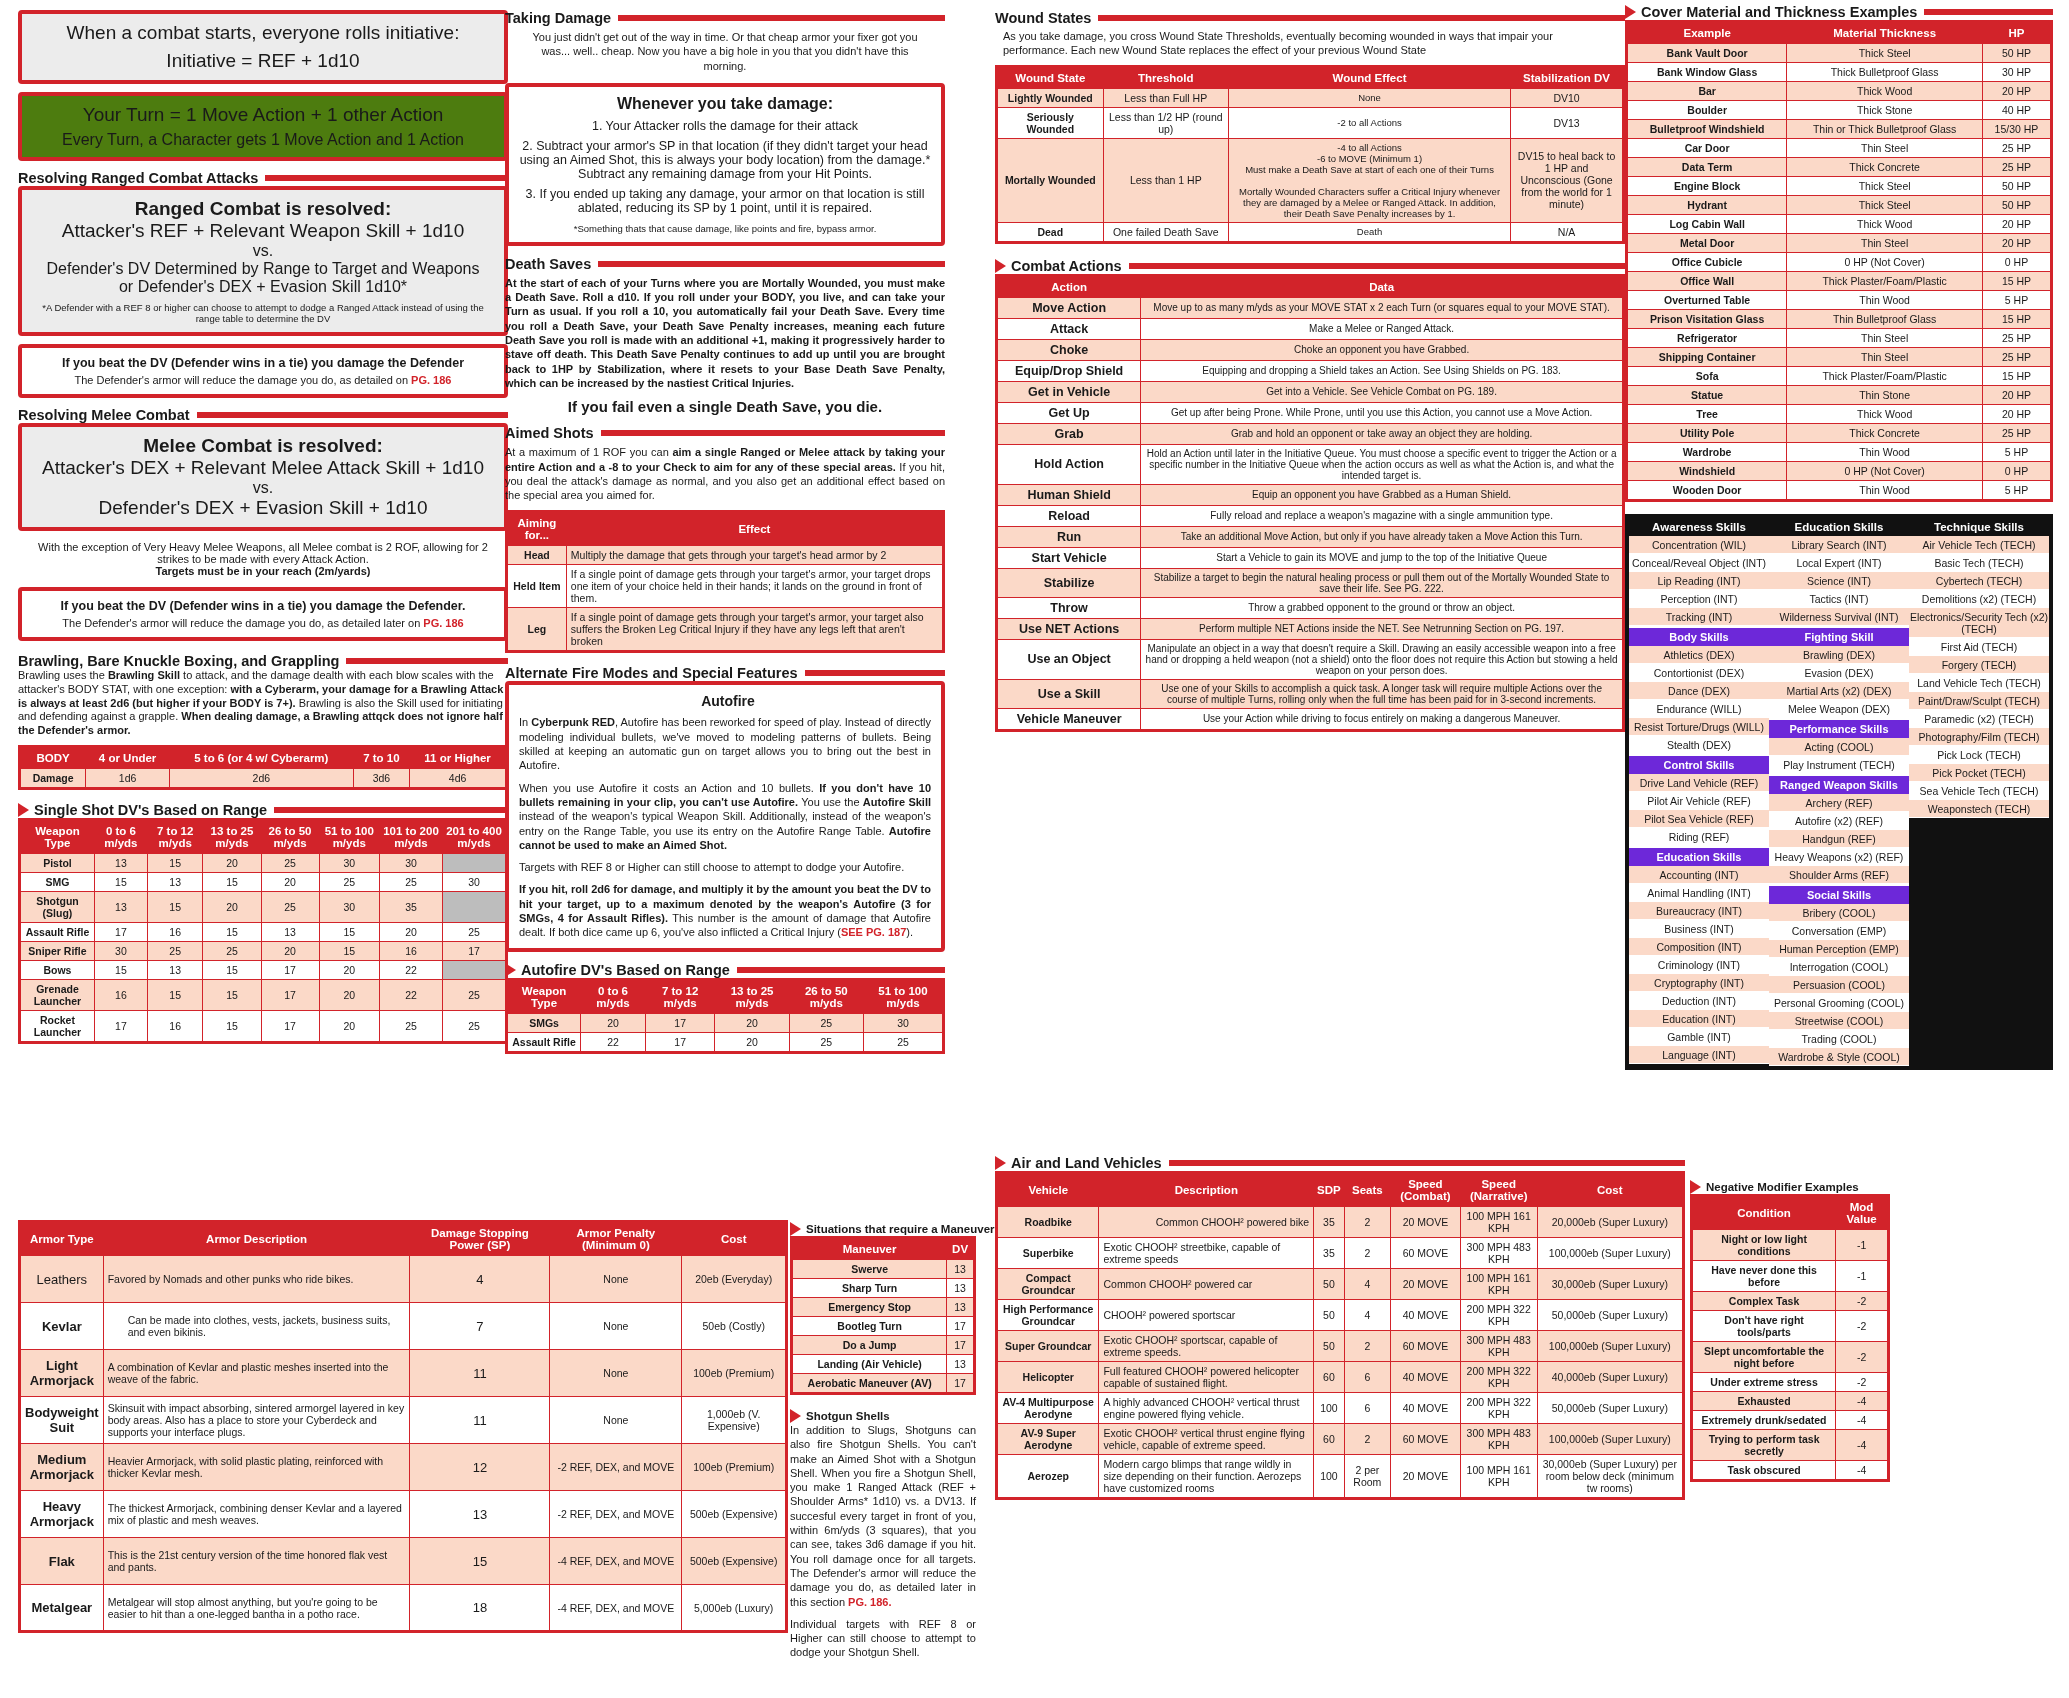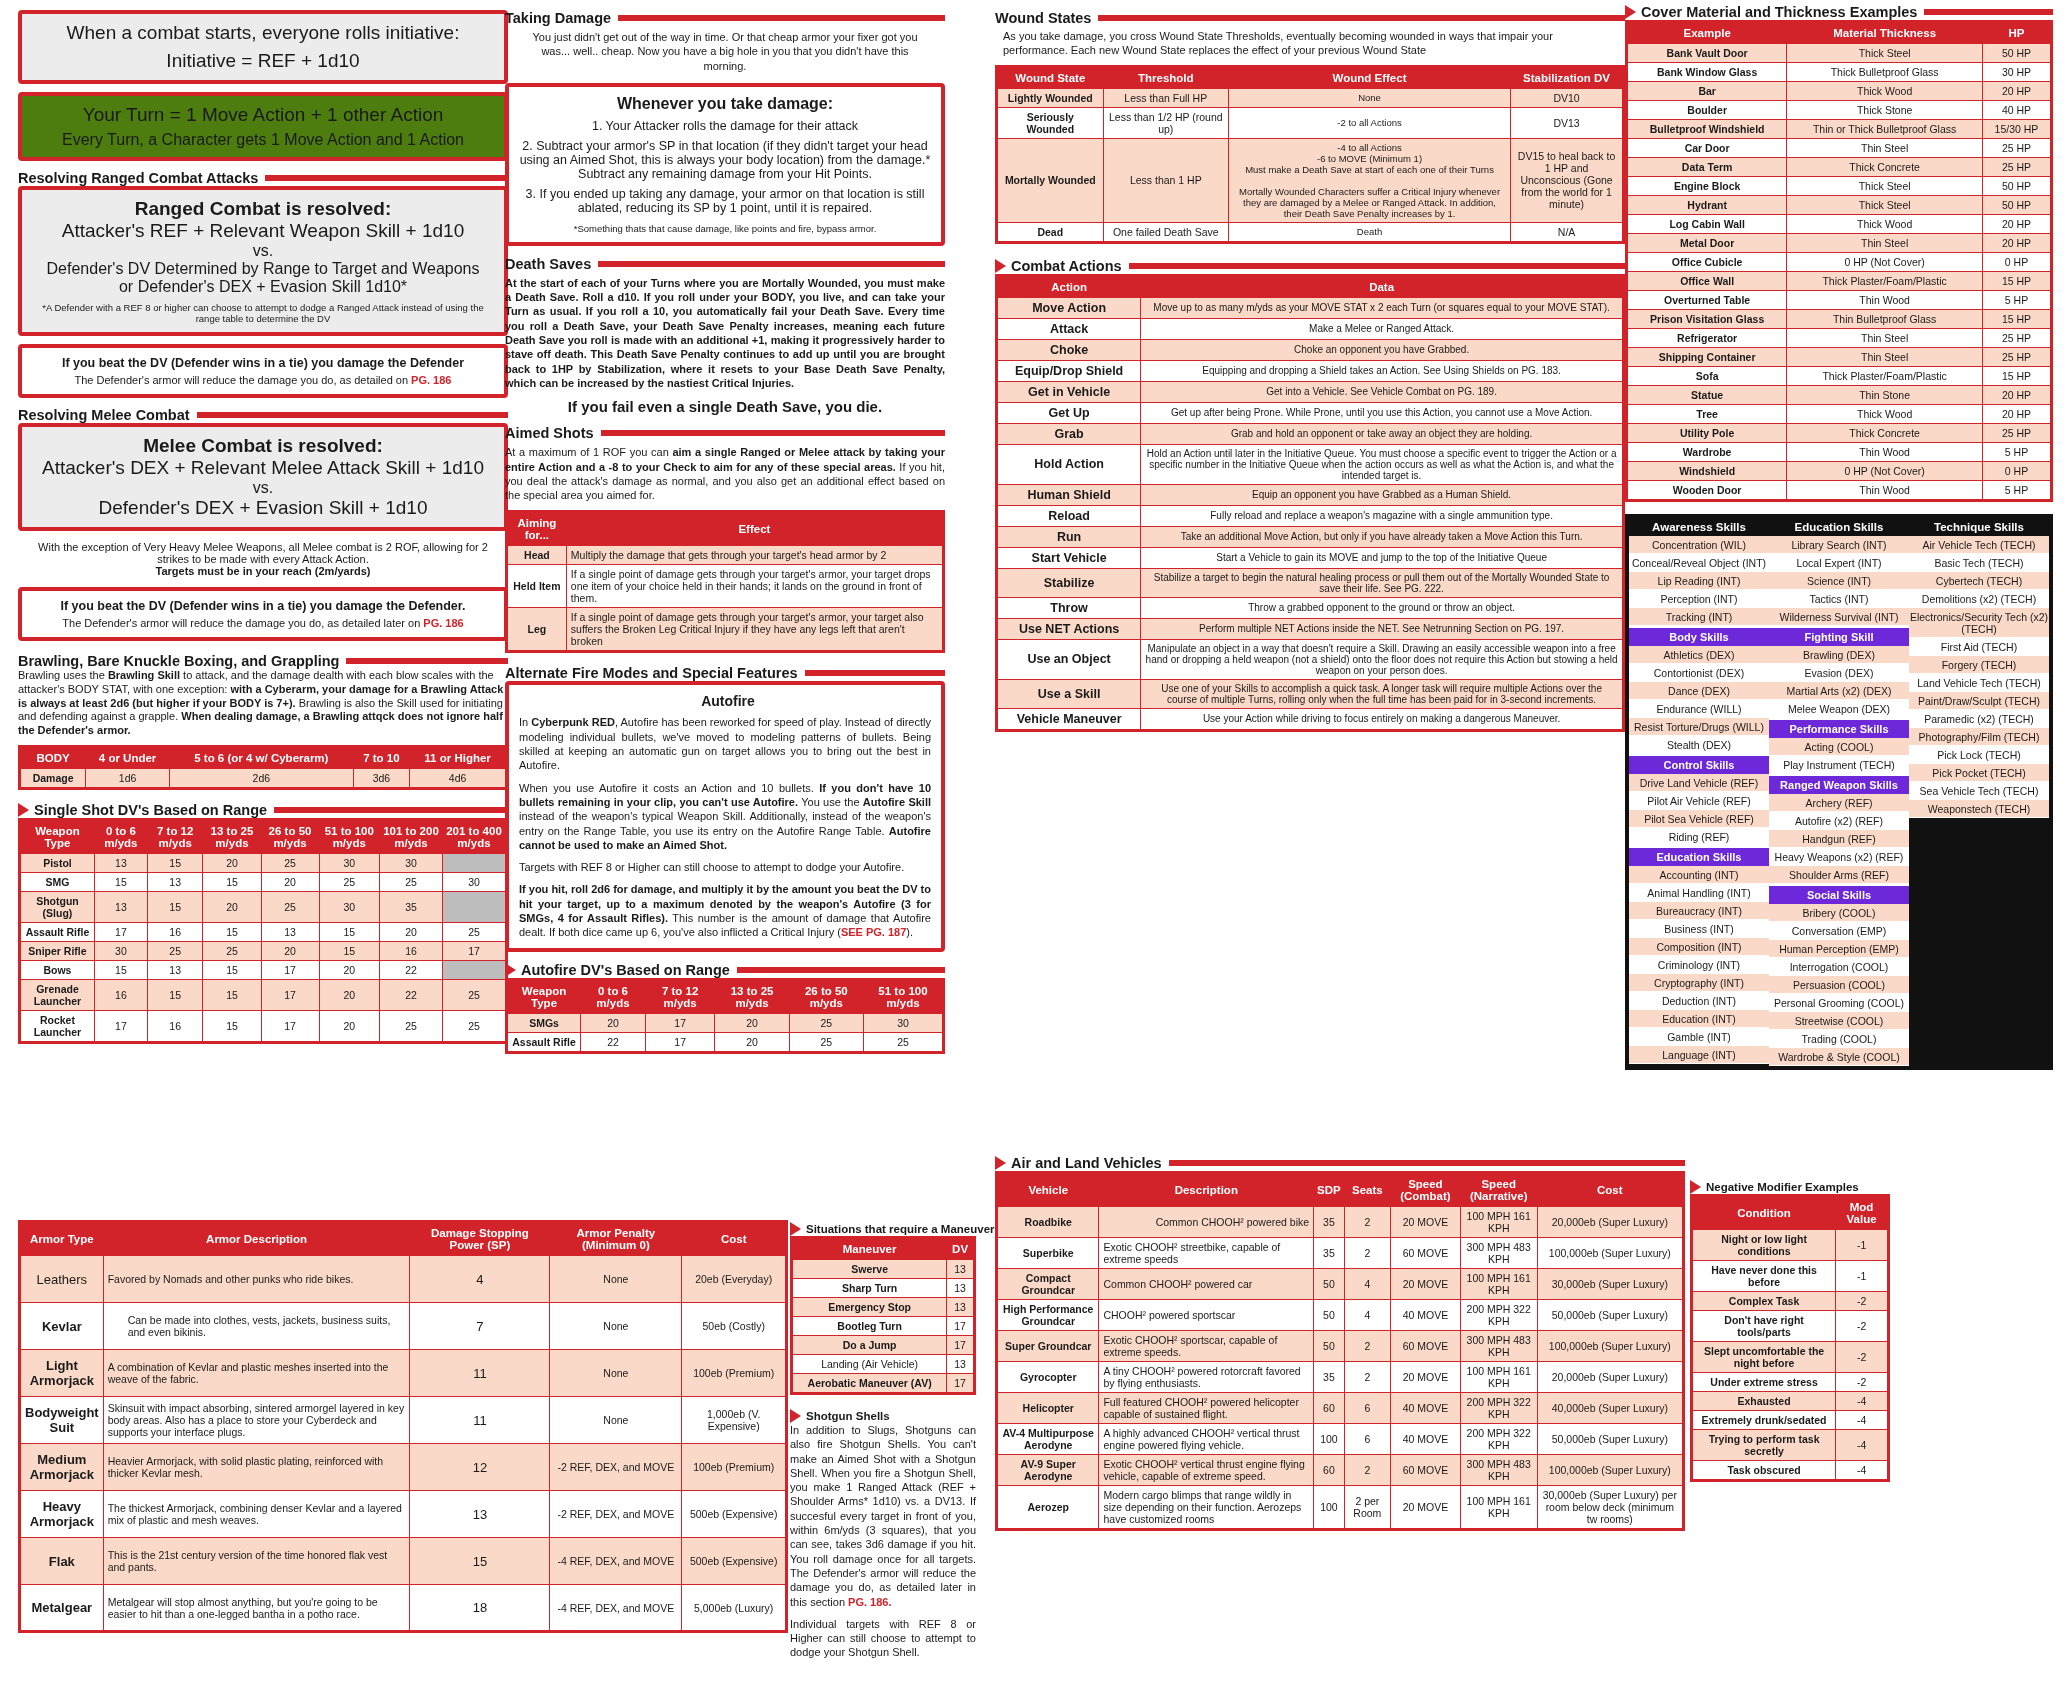--- a/index.html
+++ b/index.html
@@ -452,21 +452,21 @@
           </tr>
           <tr>
             <td style="font-weight: bold;">Bootleg Turn</td>
             <td>17</td>
           </tr>
           <tr class="alt">
             <td style="font-weight: bold;">Do a Jump</td>
             <td>17</td>
           </tr>
           <tr>
-            <td style="font-weight: normal;">Landing (Air Vehicle)</td>
+            <td style="font-weight: bold;">Landing (Air Vehicle)</td>
             <td>13</td>
           </tr>
           <tr class="alt">
             <td style="font-weight: bold;">Aerobatic Maneuver (AV)</td>
             <td>17</td>
           </tr>
         </tbody>
       </table>
 
     <div class="hdr-line" style="margin-top:14px;">
@@ -667,29 +667,20 @@
             <td>50,000eb (Super Luxury)</td>
           </tr>
           <tr class="alt">
             <td style="font-weight: bold;">Super Groundcar</td>
             <td style="text-align: left;">Exotic CHOOH² sportscar, capable of extreme speeds.</td>
             <td>50</td>
             <td>2</td>
             <td>60 MOVE</td>
             <td>300 MPH 483 KPH</td>
             <td>100,000eb (Super Luxury)</td>
-          </tr>
-          <tr>
-            <td style="font-weight: bold;">Gyrocopter</td>
-            <td style="text-align: left;">A tiny CHOOH² powered rotorcraft favored by flying enthusiasts.</td>
-            <td>35</td>
-            <td>2</td>
-            <td>20 MOVE</td>
-            <td>100 MPH 161 KPH</td>
-            <td>20,000eb (Super Luxury)</td>
           </tr>
           <tr class="alt">
             <td style="font-weight: bold;">Helicopter</td>
             <td style="text-align: left;">Full featured CHOOH² powered helicopter capable of sustained flight.</td>
             <td>60</td>
             <td>6</td>
             <td>40 MOVE</td>
             <td>200 MPH 322 KPH</td>
             <td>40,000eb (Super Luxury)</td>
           </tr>

